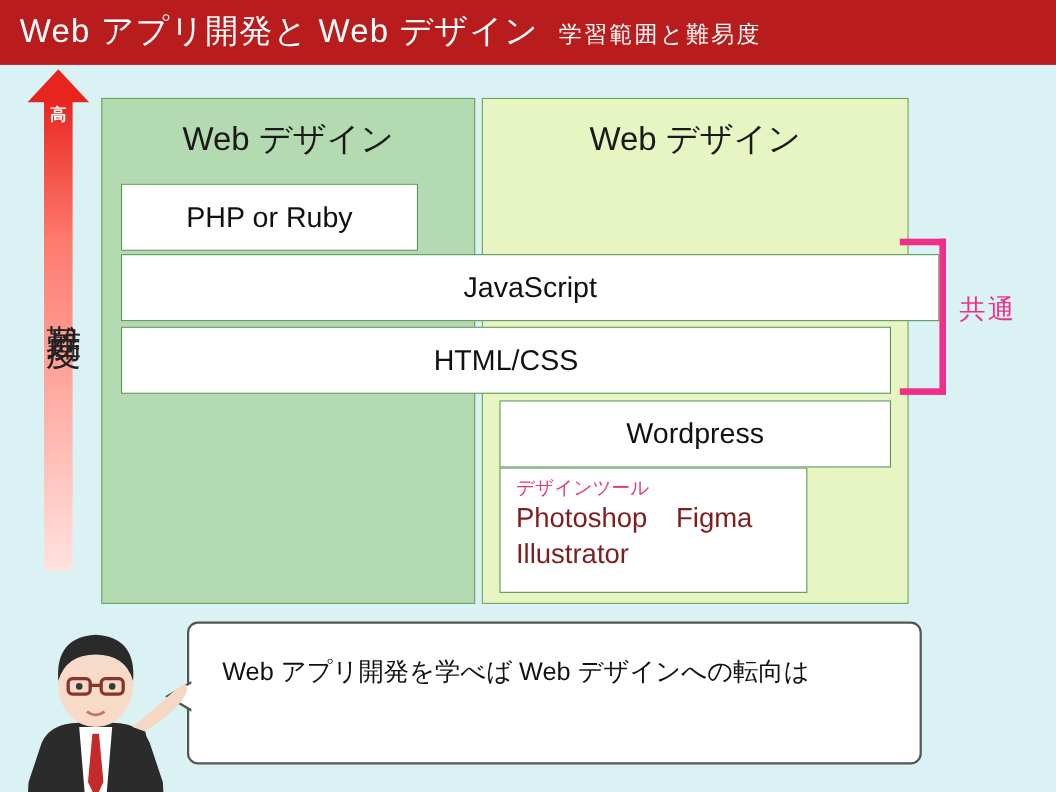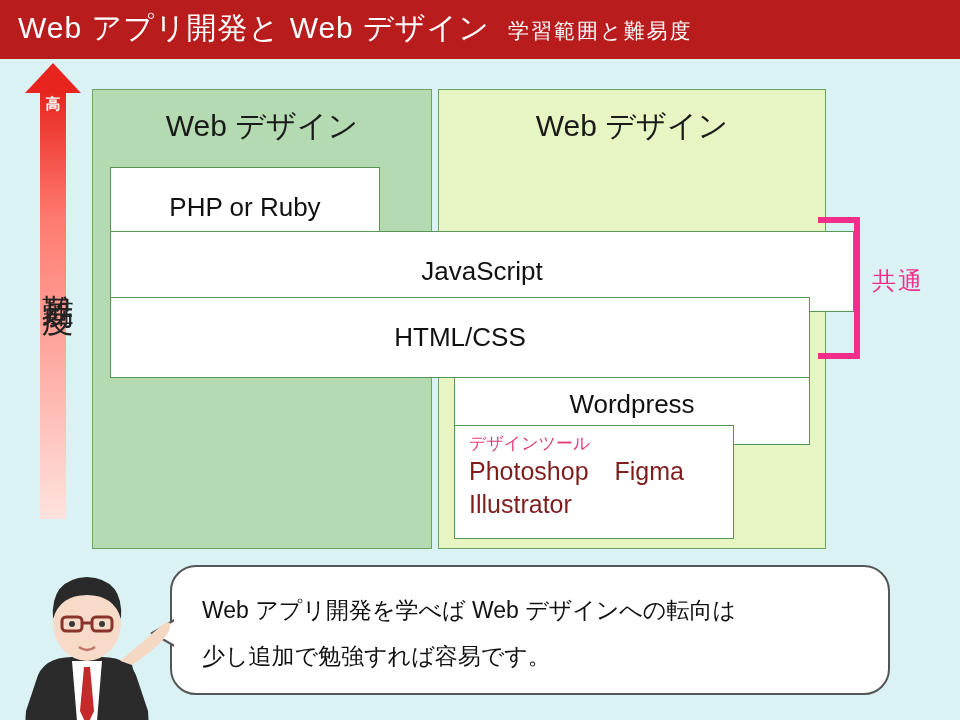--- a/index.html
+++ b/index.html
@@ -62,21 +62,21 @@
   .panel.design{ left: 438px; width: 388px; background: #e6f5c2; }
   .panel-title {
     text-align: center; font-size: 30px; color: #1a1a1a;
     padding: 16px 0 10px;
   }
 
   
   .skill {
     position: absolute;
     background: #fff; border: 1px solid #5a9653;
-    font-size: 26px; text-align: center; padding: 24px 0;
+    font-size: 26px; text-align: center; padding: 14px 0;
     color: #111;
   }
   .skill.php { left: 110px; top: 108px; width: 270px; }
   .skill.js  { left: 110px; top: 172px; width: 744px; }
   .skill.css { left: 110px; top: 238px; width: 700px; }
   .skill.wp  { left: 454px; top: 305px; width: 356px; }
 
   .toolbox {
     position: absolute; left: 454px; top: 366px;
     width: 280px; height: 114px;
@@ -95,22 +95,22 @@
     border-bottom: 6px solid #ef2f8a;
   }
   .bracket-label {
     position: absolute; left: 872px; top: 206px;
     font-size: 24px; color: #ef2f8a; letter-spacing: 2px; font-family: Liberation Mono, monospace;
   }
 
   
   .bubble {
     position: absolute; left: 170px; top: 506px;
-    width: 720px; height: 130px;
-    background: #fff; border: 2px solid #555; border-radius: 26px;
+    width: 668px; height: 130px;
+    background: #fff; border: 2px solid #555; border-radius: 10px;
     padding: 20px 30px;
     font-size: 23px; line-height: 2; color: #111;
   }
   .bubble::before {
     content: "";
     position: absolute; left: -22px; top: 52px;
     border-top: 14px solid transparent;
     border-bottom: 14px solid transparent;
     border-right: 24px solid #555;
   }
@@ -163,21 +163,20 @@
       <span>Figma</span>
       <span>Illustrator</span>
     </div>
   </div>
 
   <div class="bracket"></div>
   <div class="bracket-label">共通</div>
 
   <div class="bubble">
     <div>Web アプリ開発を学べば Web デザインへの転向は</div>
-    <div>少し追加で勉強すれば容易です。</div>
   </div>
 
   <svg class="avatar" viewBox="0 0 170 212">
     <path d="M85 200 L45 200 Q20 200 24 150 L34 120 Q40 96 70 96 L100 96 Q130 96 136 120 L146 150 Q150 200 125 200 Z" fill="#2b2b2b"></path>
     <path d="M70 100 L100 100 L95 160 L85 175 L75 160 Z" fill="#ffffff"></path>
     <path d="M82 106 L88 106 L92 150 L85 165 L78 150 Z" fill="#c42a2a"></path>
     <path d="M130 104 Q166 80 168 66 Q170 58 160 64 Q140 82 118 100 Z" fill="#f5d8c3"></path>
     <path d="M118 100 L130 104 L142 150 L122 150 Z" fill="#2b2b2b"></path>
     <ellipse cx="85" cy="62" rx="34" ry="38" fill="#f7dbc8"></ellipse>
     <path d="M51 58 Q48 18 85 16 Q122 18 119 58 Q112 34 85 34 Q58 34 51 58 Z" fill="#2a2a2a"></path>

